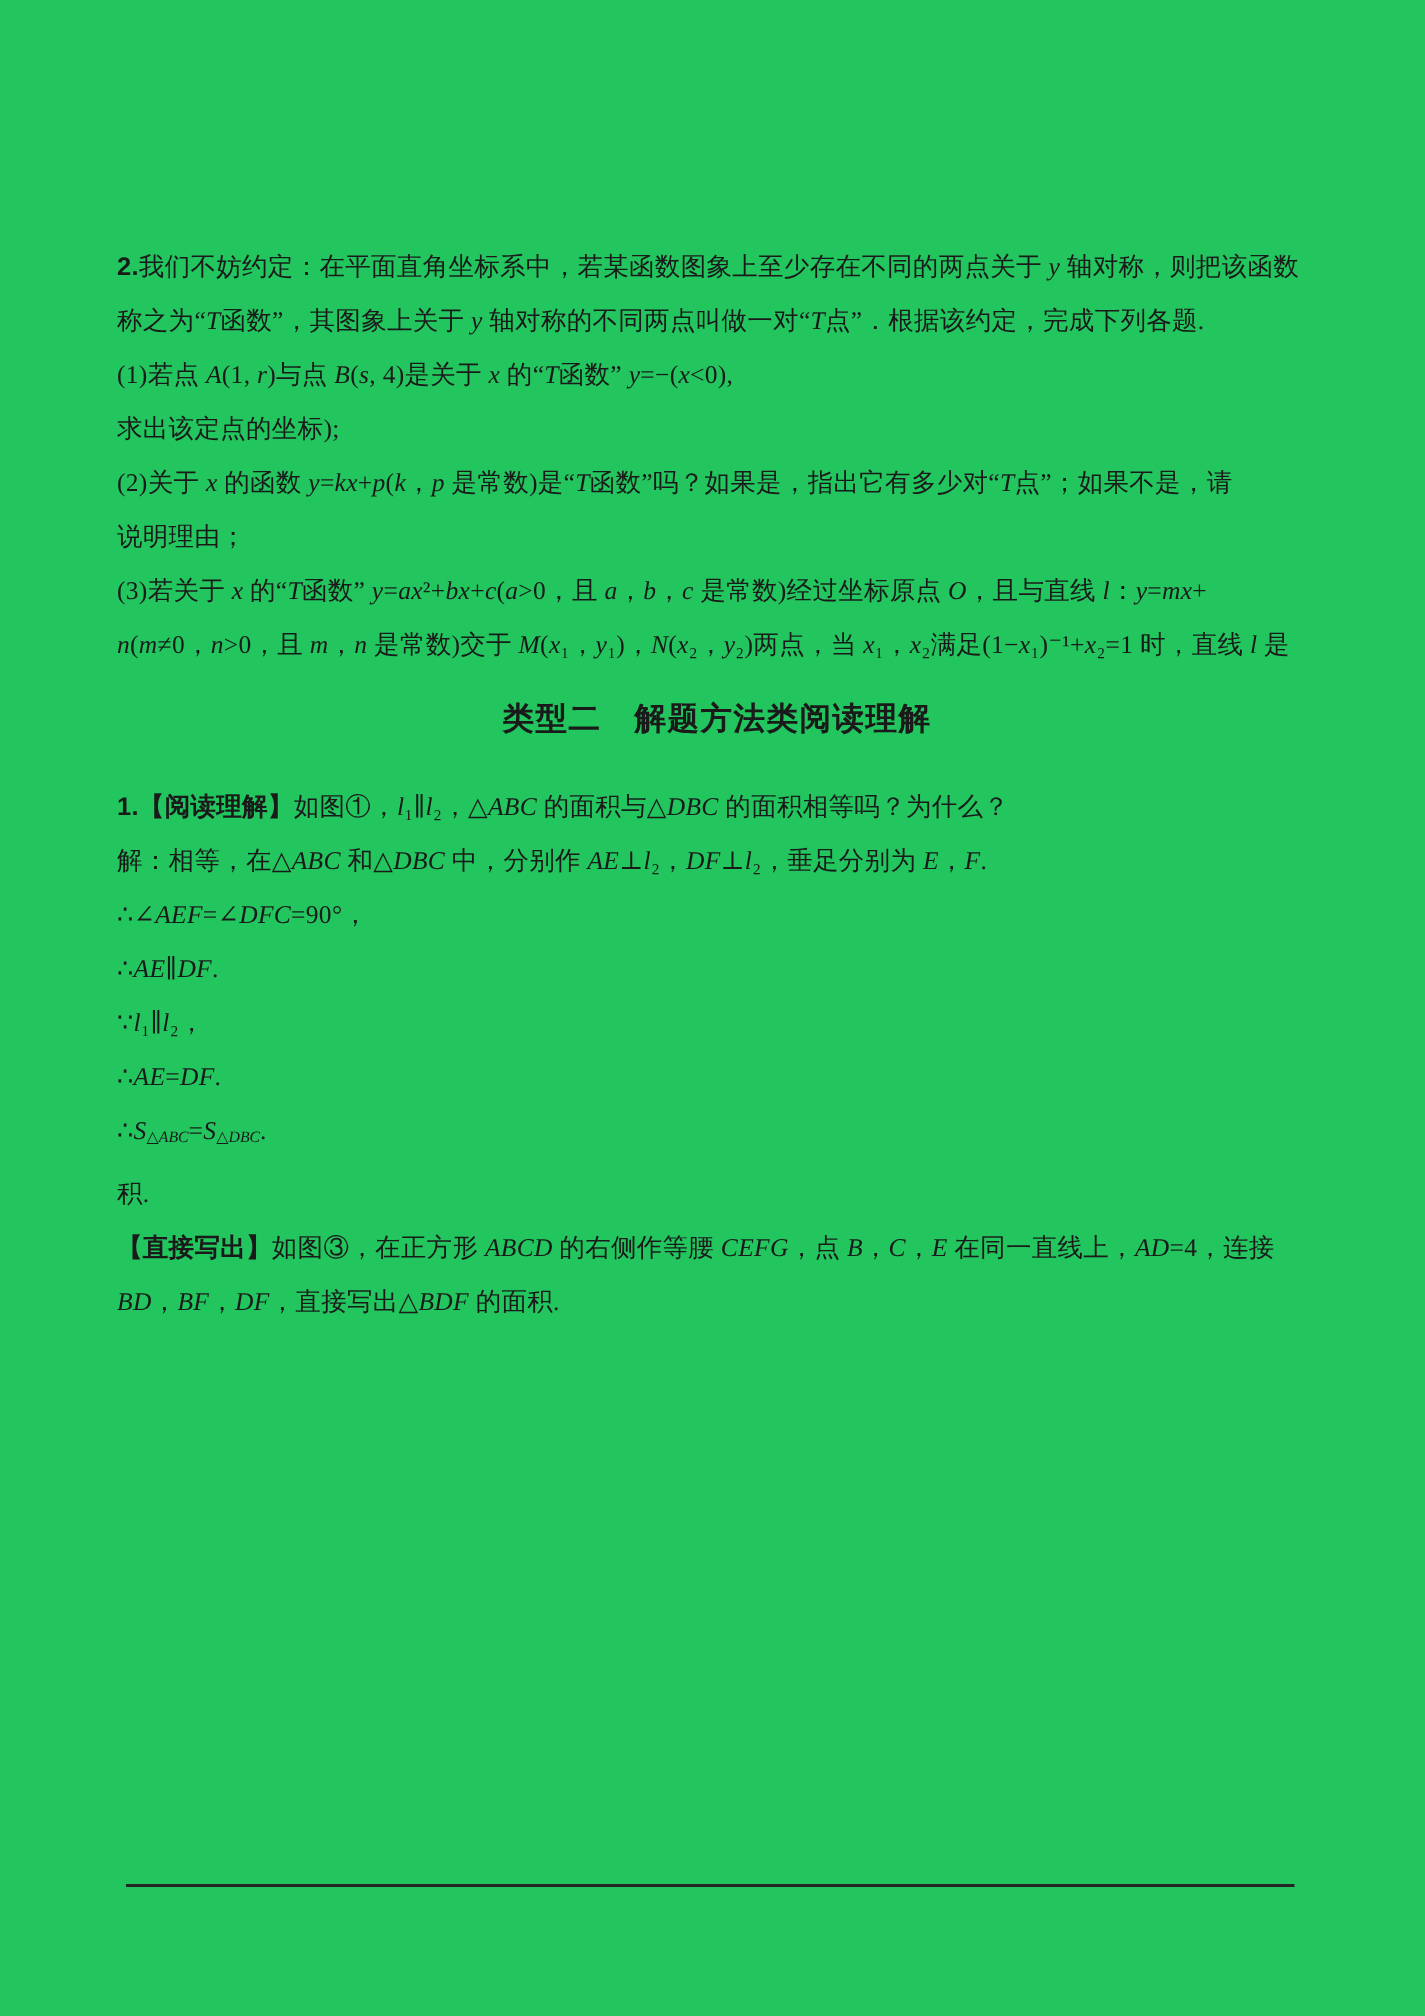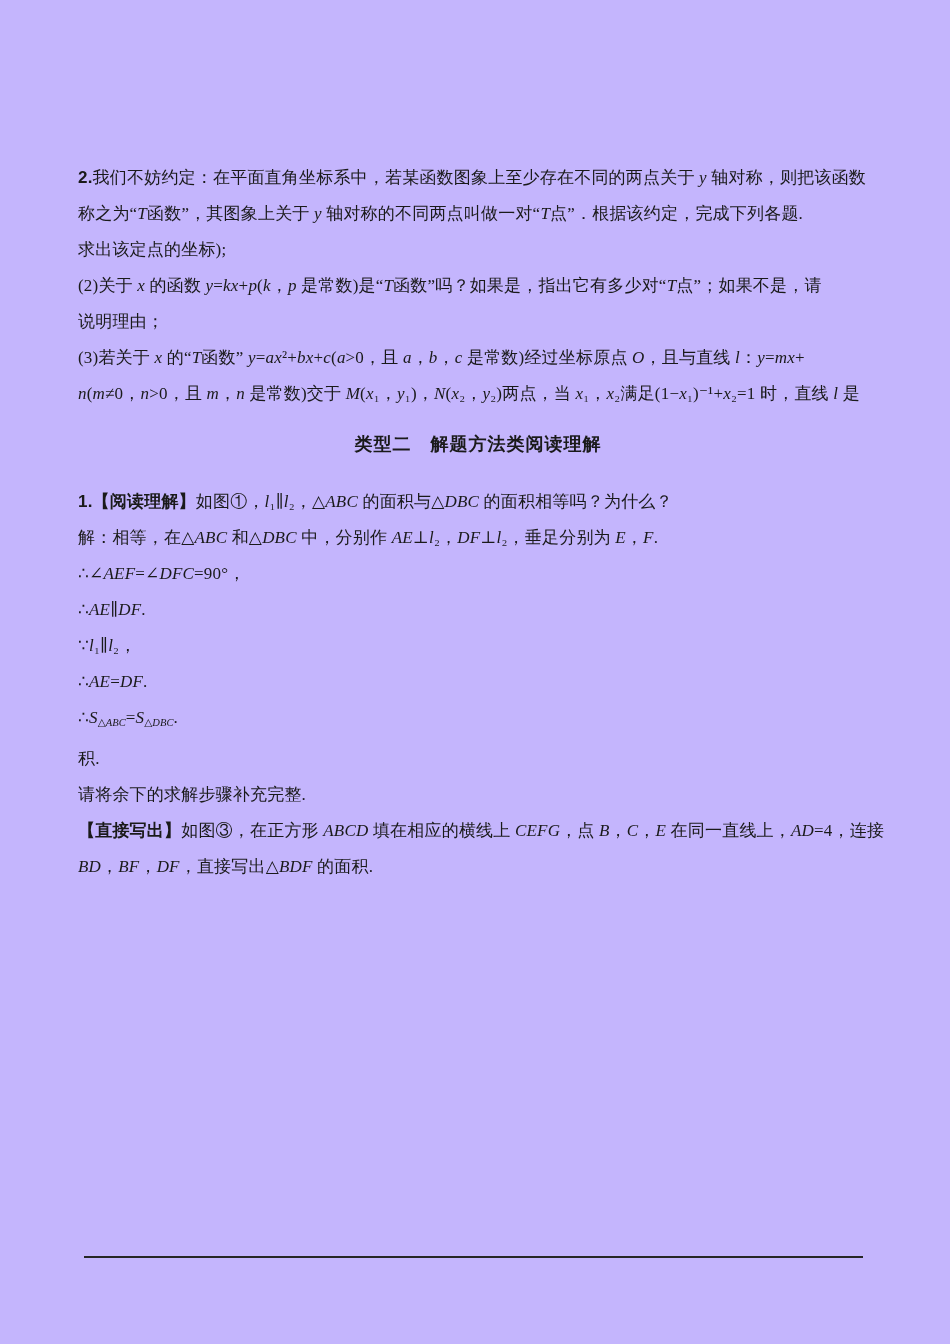--- a/index.html
+++ b/index.html
@@ -30,57 +30,57 @@
     vertical-align: -0.25em;
     letter-spacing: 0;
   }
   .prefix {
     font-family: "Liberation Sans", "DejaVu Sans", sans-serif;
     font-weight: 700;
   }
   .heading {
     font-family: "Liberation Sans", "DejaVu Sans", sans-serif;
     font-weight: 700;
-    font-size: 18px;
+    font-size: 21px;
     line-height: 48px;
     text-align: center;
     margin: 8px 0 16px 0;
     letter-spacing: 1px;
   }
   .divider {
     position: absolute;
     left: 84px;
     top: 1256px;
     width: 779px;
     border-top: 2px solid #262626;
   }
 </style>
 </head>
 <body>
 
-<div class="page" style="background: #c4b5fd; color: rgb(26, 26, 26);">
+<div class="page" style="background: #22c55e; color: rgb(26, 26, 26);">
   <div class="content">
     <div>
         <div class="line"><span class="prefix">2.</span><span>我们不妨约定：在平面直角坐标系中，若某函数图象上至少存在不同的两点关于 </span><i>y</i><span> 轴对称，则把该函数</span></div>
         <div class="line"><span>称之为“</span><i>T</i><span>函数”，其图象上关于 </span><i>y</i><span> 轴对称的不同两点叫做一对“</span><i>T</i><span>点”．根据该约定，完成下列各题.</span></div>
+        <div class="line"><span>(1)若点 </span><i>A</i><span>(1, </span><i>r</i><span>)与点 </span><i>B</i><span>(</span><i>s</i><span>, 4)是关于 </span><i>x</i><span> 的“</span><i>T</i><span>函数” </span><i>y</i><span>=−(</span><i>x</i><span>&lt;0),</span></div>
         <div class="line"><span>求出该定点的坐标);</span></div>
         <div class="line"><span>(2)关于 </span><i>x</i><span> 的函数 </span><i>y</i><span>=</span><i>kx</i><span>+</span><i>p</i><span>(</span><i>k</i><span>，</span><i>p</i><span> 是常数)是“</span><i>T</i><span>函数”吗？如果是，指出它有多少对“</span><i>T</i><span>点”；如果不是，请</span></div>
         <div class="line"><span>说明理由；</span></div>
         <div class="line"><span>(3)若关于 </span><i>x</i><span> 的“</span><i>T</i><span>函数” </span><i>y</i><span>=</span><i>ax</i><span>²+</span><i>bx</i><span>+</span><i>c</i><span>(</span><i>a</i><span>&gt;0，且 </span><i>a</i><span>，</span><i>b</i><span>，</span><i>c</i><span> 是常数)经过坐标原点 </span><i>O</i><span>，且与直线 </span><i>l</i><span>：</span><i>y</i><span>=</span><i>mx</i><span>+</span></div>
         <div class="line"><i>n</i><span>(</span><i>m</i><span>≠0，</span><i>n</i><span>&gt;0，且 </span><i>m</i><span>，</span><i>n</i><span> 是常数)交于 </span><i>M</i><span>(</span><i>x</i><span>₁，</span><i>y</i><span>₁)，</span><i>N</i><span>(</span><i>x</i><span>₂，</span><i>y</i><span>₂)两点，当 </span><i>x</i><span>₁，</span><i>x</i><span>₂满足(1−</span><i>x</i><span>₁)⁻¹+</span><i>x</i><span>₂=1 时，直线 </span><i>l</i><span> 是</span></div>
       </div>
     <div class="heading">类型二　解题方法类阅读理解</div>
     <div>
         <div class="line"><span class="prefix">1.【阅读理解】</span><span>如图①，</span><i>l</i><span>₁∥</span><i>l</i><span>₂，△</span><i>ABC</i><span> 的面积与△</span><i>DBC</i><span> 的面积相等吗？为什么？</span></div>
         <div class="line"><span>解：相等，在△</span><i>ABC</i><span> 和△</span><i>DBC</i><span> 中，分别作 </span><i>AE</i><span>⊥</span><i>l</i><span>₂，</span><i>DF</i><span>⊥</span><i>l</i><span>₂，垂足分别为 </span><i>E</i><span>，</span><i>F</i><span>.</span></div>
         <div class="line"><span>∴∠</span><i>AEF</i><span>=∠</span><i>DFC</i><span>=90°，</span></div>
         <div class="line"><span>∴</span><i>AE</i><span>∥</span><i>DF</i><span>.</span></div>
         <div class="line"><span>∵</span><i>l</i><span>₁∥</span><i>l</i><span>₂，</span></div>
         <div class="line"><span>∴</span><i>AE</i><span>=</span><i>DF</i><span>.</span></div>
         <div class="line"><span>∴</span><i>S</i><sub><span>△</span><i>ABC</i></sub><span>=</span><i>S</i><sub><span>△</span><i>DBC</i></sub><span>.</span></div>
         <div class="line"><span>积.</span></div>
-        <div class="line"><span>请将余下的求解步骤补充完整.</span></div>
-        <div class="line"><span class="prefix">【直接写出】</span><span>如图③，在正方形 </span><i>ABCD</i><span> 填在相应的横线上 </span><i>CEFG</i><span>，点 </span><i>B</i><span>，</span><i>C</i><span>，</span><i>E</i><span> 在同一直线上，</span><i>AD</i><span>=4，连接</span></div>
+        <div class="line"><span class="prefix">【直接写出】</span><span>如图③，在正方形 </span><i>ABCD</i><span> 的右侧作等腰 </span><i>CEFG</i><span>，点 </span><i>B</i><span>，</span><i>C</i><span>，</span><i>E</i><span> 在同一直线上，</span><i>AD</i><span>=4，连接</span></div>
         <div class="line"><i>BD</i><span>，</span><i>BF</i><span>，</span><i>DF</i><span>，直接写出△</span><i>BDF</i><span> 的面积.</span></div>
       </div>
   </div>
   <div class="divider" style="border-top-color: rgb(38, 38, 38);"></div>
 </div>
 
 </body></html>

